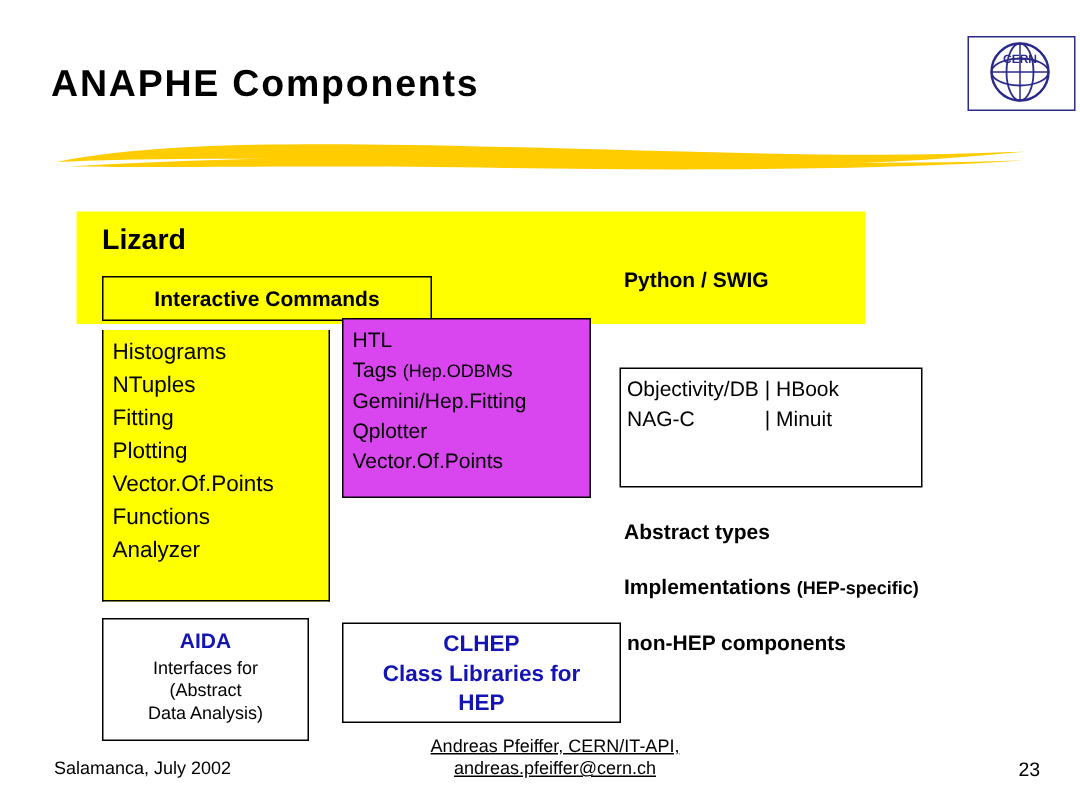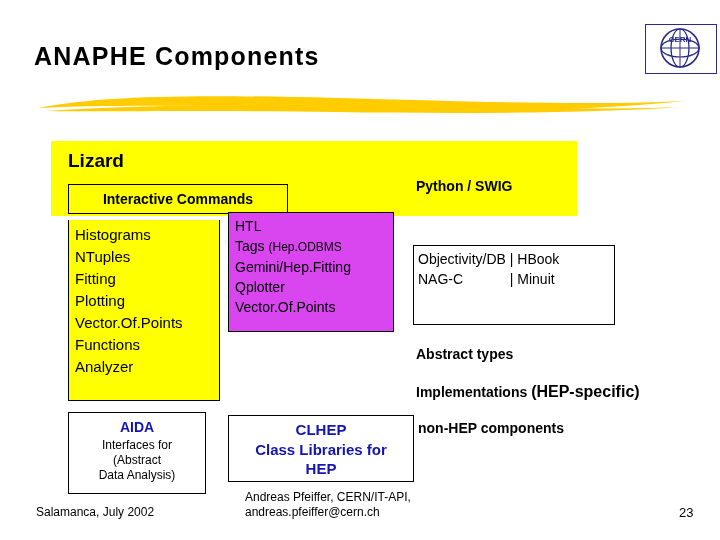--- a/index.html
+++ b/index.html
@@ -85,21 +85,21 @@
   .right-box .row:first-child{padding-top:3px;}
 
   .abstract-types{
     position:absolute;left:416px;top:346px;
     font-size:14px;font-weight:bold;color:#000;
   }
   .implementations{
     position:absolute;left:416px;top:383px;
     font-size:14px;font-weight:bold;color:#000;
   }
-  .implementations .sub{font-size:16px;font-weight:bold;}
+  .implementations .sub{font-size:12px;font-weight:bold;}
 
   
   .aida-box{
     position:absolute;left:68px;top:412px;width:136px;height:80px;
     background:#ffffff;border:1px solid #000;
     text-align:center;
   }
   .aida-title{
     font-size:14px;font-weight:bold;color:#1414b4;padding-top:6px;
   }
@@ -125,21 +125,21 @@
     font-size:14px;font-weight:bold;color:#000;
   }
 
   
   .footer-left{
     position:absolute;left:36px;top:505px;
     font-size:12px;color:#000;
   }
   .footer-center{
     position:absolute;left:245px;top:490px;width:250px;
-    font-size:12px;color:#000;line-height:15px;
+    text-align:center;font-size:12px;color:#000;line-height:15px;text-decoration:underline;
   }
   .page-num{
     position:absolute;left:679px;top:505px;
     font-size:13px;color:#000;
   }
 </style>
 </head>
 <body>
 
 <div class="slide">

